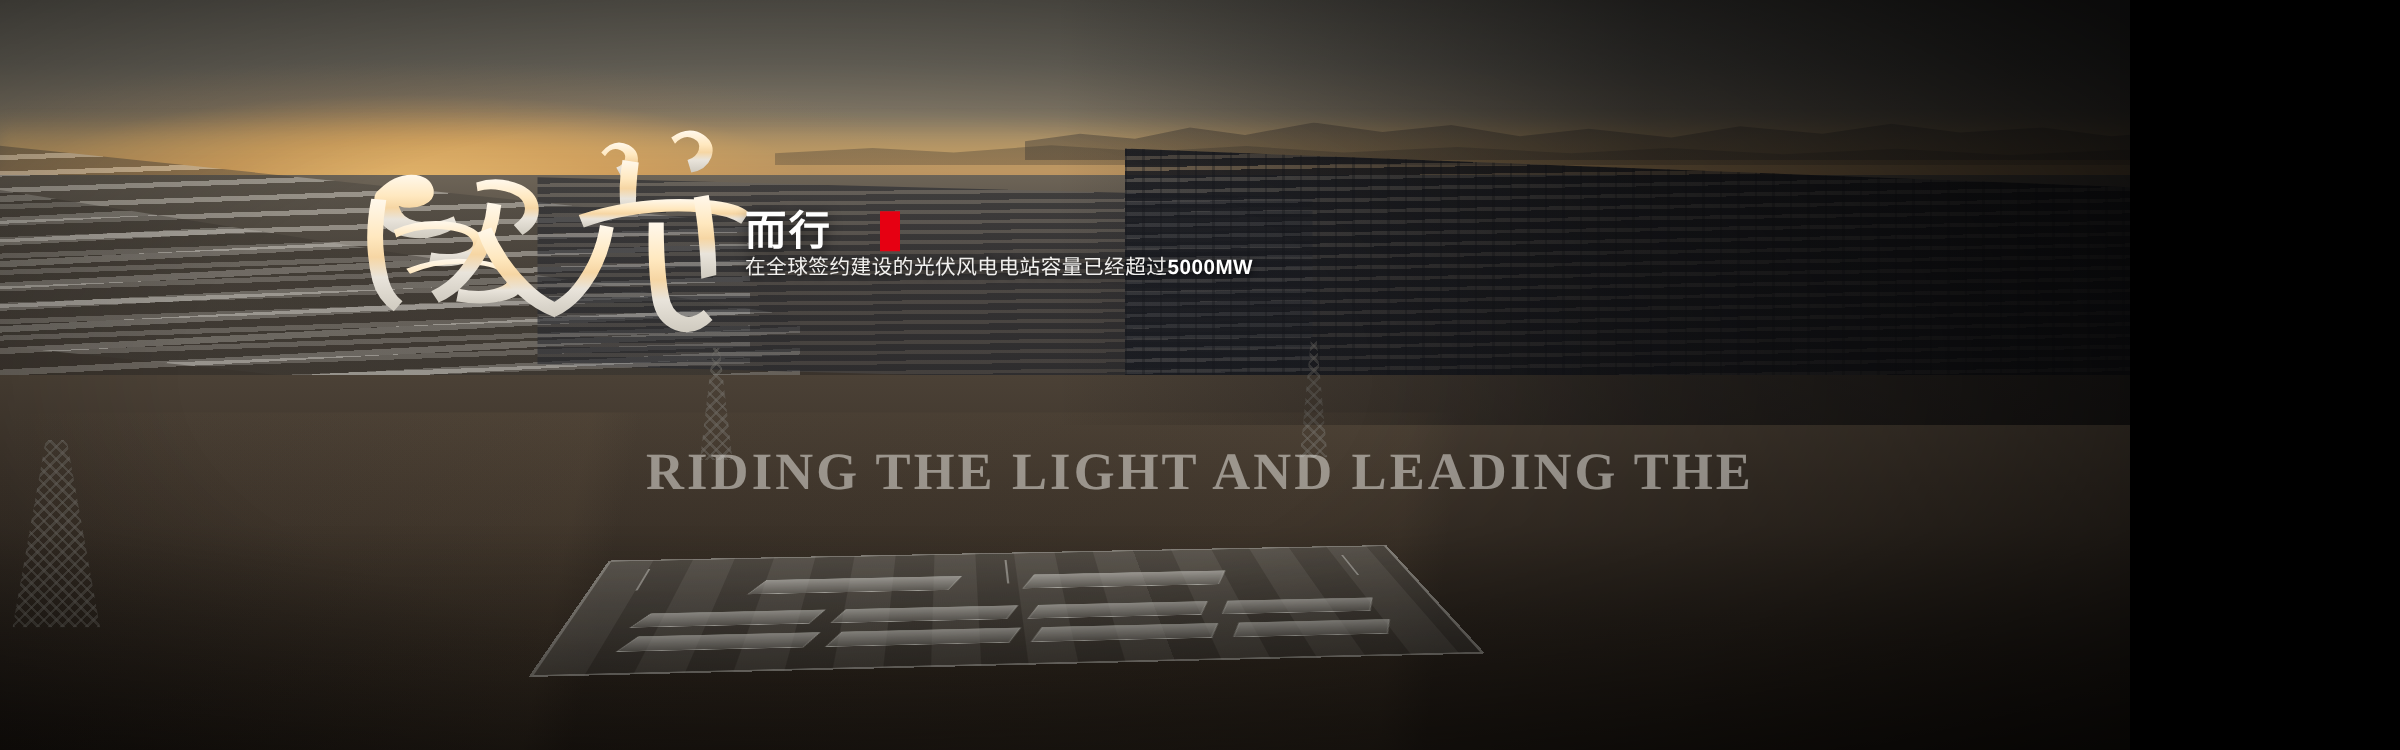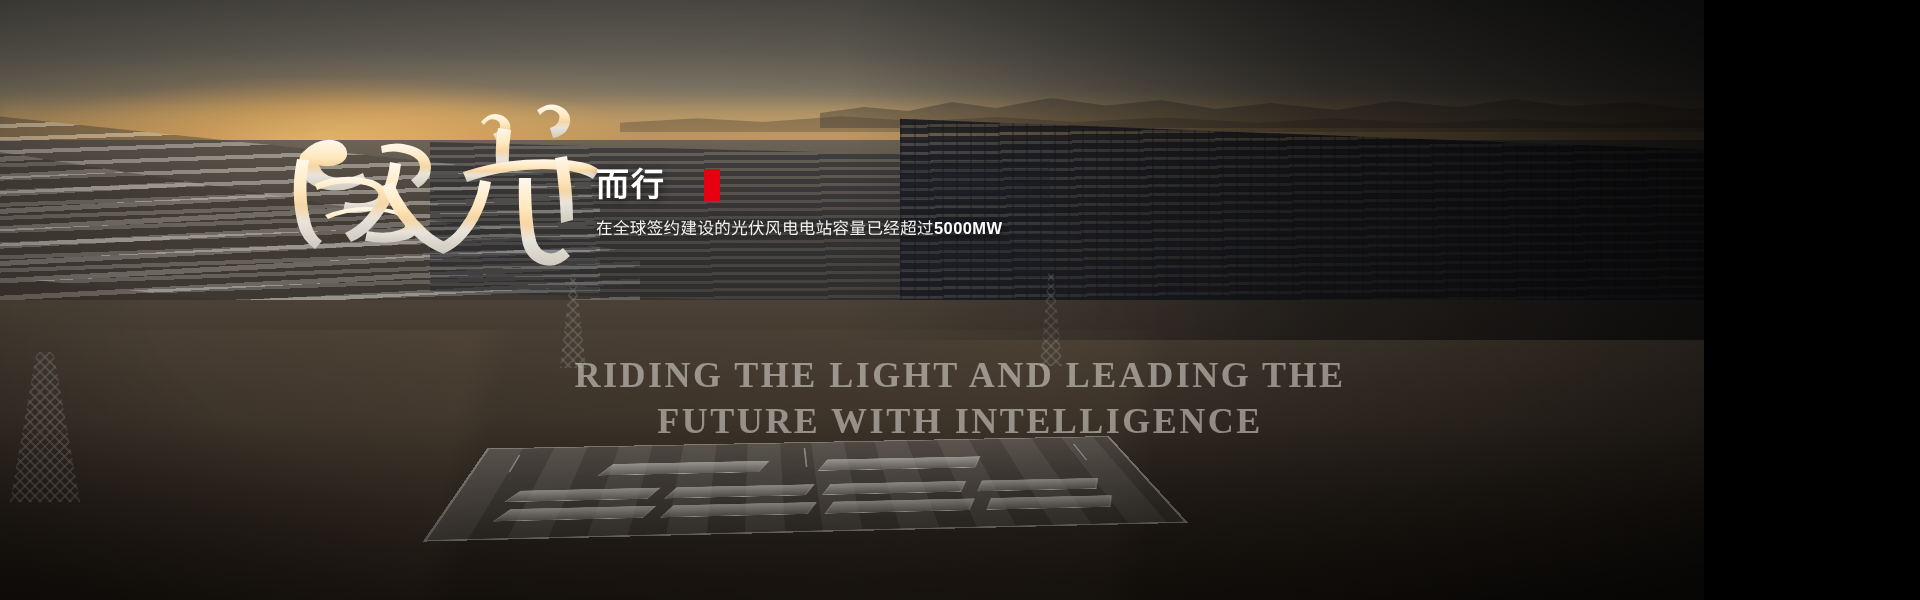--- a/index.html
+++ b/index.html
@@ -174,42 +174,42 @@
     text-shadow: 0 2px 10px rgba(0,0,0,0.65);
     white-space: nowrap;
   }
   .headline .h-gap { display: inline-block; width: 18px; }
   .accent-bar {
     display: inline-block;
     width: 16px; height: 32px;
     margin-left: 20px;
     background: #e60012;
   }
-  .sub-lines { margin-top: 14px; }
+  .sub-lines { margin-top: 0; }
   .sub-line {
     font-size: 16.5px;
     color: #f2f1ef;
     line-height: 1.62;
     letter-spacing: 0.4px;
     white-space: nowrap;
     text-shadow: 0 1px 6px rgba(0,0,0,0.8);
   }
   .sub-line b { font-weight: 700; color: #ffffff; }
 
   
   .eng-block {
     position: absolute;
     left: 0; top: 352px;
     width: 1920px;
     text-align: center;
     pointer-events: none;
   }
   .eng-line {
     font-family: "Liberation Serif", "DejaVu Serif", serif;
-    font-size: 36px;
+    font-size: 42px;
     font-weight: 700;
     letter-spacing: 2.5px;
     line-height: 1.28;
     color: rgba(228,226,220,0.52);
     text-shadow: 0 1px 2px rgba(0,0,0,0.35);
     mix-blend-mode: screen;
     white-space: nowrap;
   }
 </style>
 </head>
@@ -299,16 +299,15 @@
 
     <div class="sub-lines">
       <div class="sub-line">
         <span>在全球签约建设的光伏风电电站容量已经超过</span><b>5000MW</b><span></span>
       </div>
     </div>
   </div>
 
   <div class="eng-block">
     <div class="eng-line">RIDING THE LIGHT AND LEADING THE</div>
-    <div class="eng-line">FUTURE WITH INTELLIGENCE</div>
   </div>
 
 </div>
 
 </body></html>

